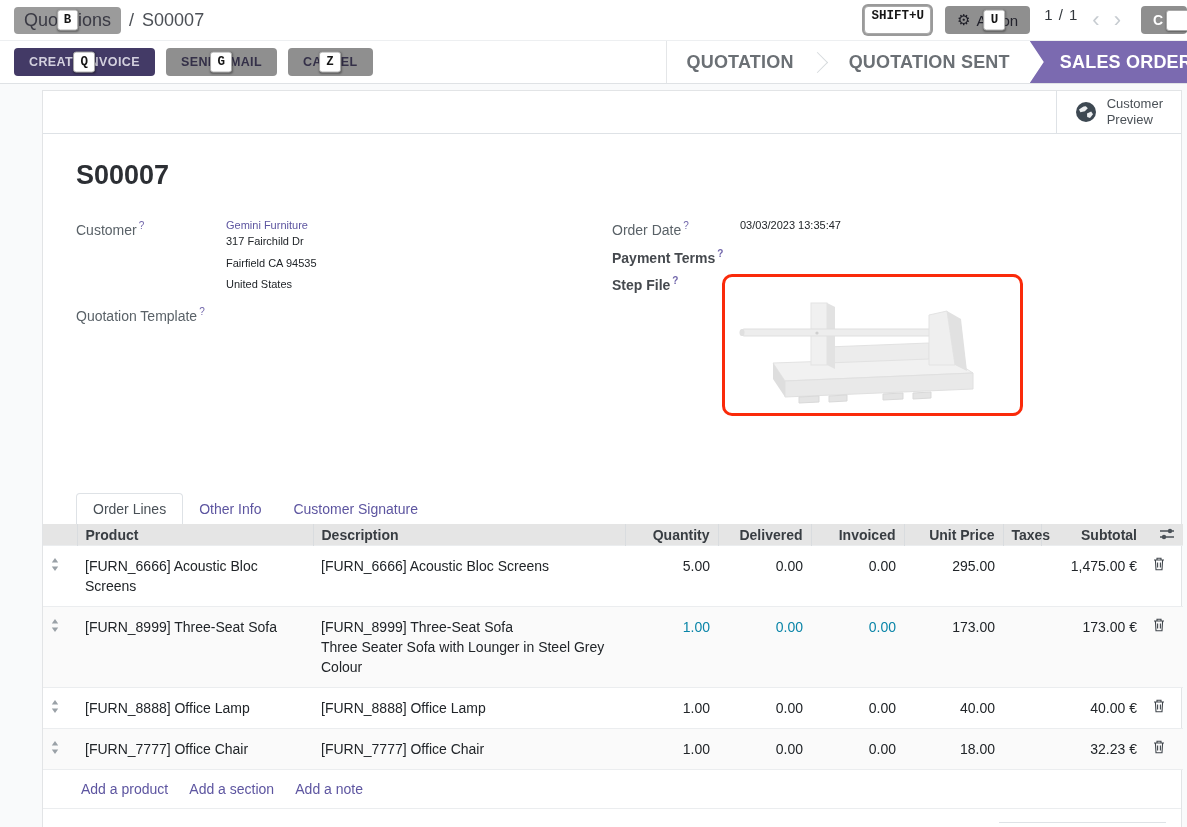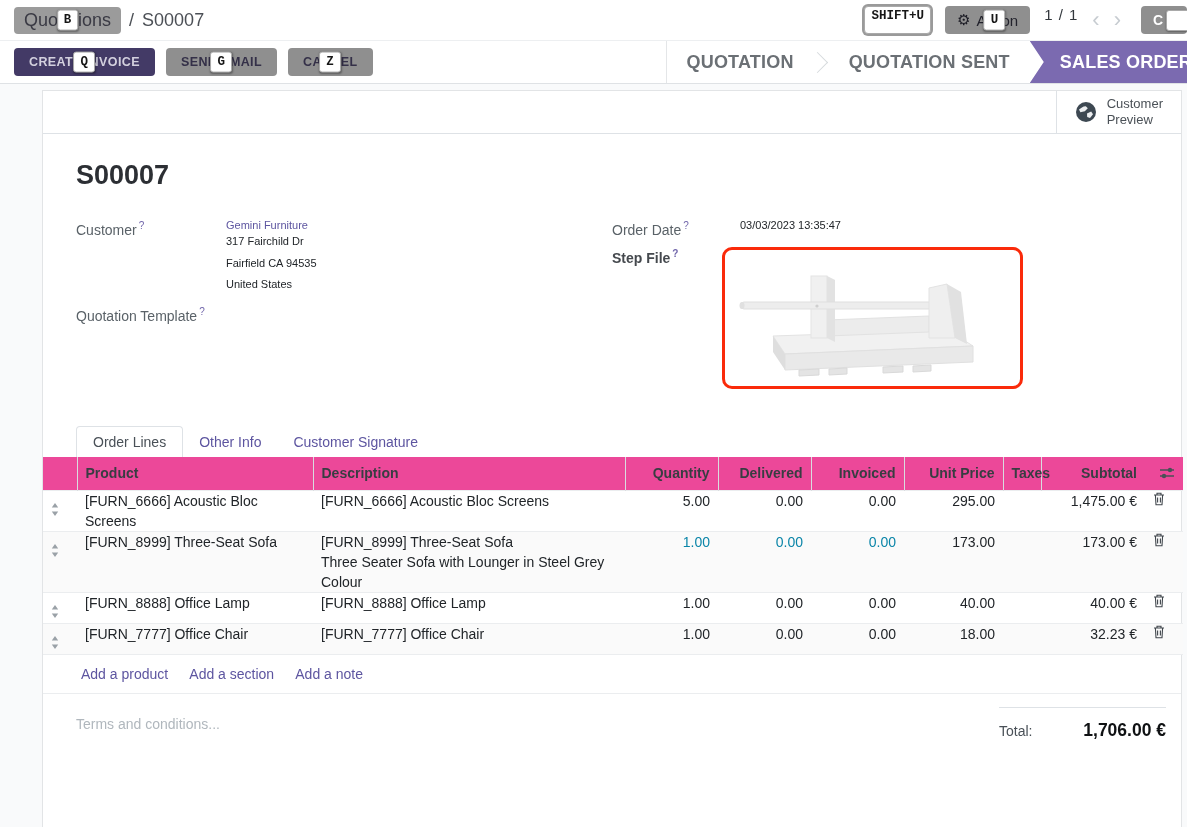--- a/index.html
+++ b/index.html
@@ -104,31 +104,31 @@
     background:#fff;
   }
   
   .tabs { display:flex; align-items:flex-end; margin-top:28px; }
   .tab {
     font-size:14px; padding:7px 16px; background:none; border:none; cursor:pointer;
     color:#5d55a0; font-family:inherit;
   }
   .tab.active {
     background:#fff; color:#495057;
-    border:1px solid #dee2e6; border-bottom:none; border-radius:4px 4px 0 0;
+    border:1px solid #dee2e6; border-bottom:none; border-radius:4px 4px 0 0;margin-top:40px;
   }
   
   table.olines { width:100%; border-collapse:collapse; table-layout:fixed; font-size:14px; }
   .olines th {
-    background:#ec4899; font-weight:600; color:#383d42; text-align:left;
-    padding:8px 8px; border-left:1px solid #d9dcdf;
+    background:#e5e5e5; font-weight:600; color:#383d42; text-align:left;
+    padding:2px 8px; border-left:1px solid #d9dcdf;
   }
   .olines th:first-child { border-left:none; }
   .olines th.num, .olines td.num { text-align:right; }
-  .olines td { padding:0 8px; border-top:1px solid #ebedef; vertical-align:top; line-height:20px; }
+  .olines td { padding:10px 8px; border-top:1px solid #ebedef; vertical-align:top; line-height:20px; }
   .olines tr.striped td { background:#fafafa; }
   .olines td.handle-cell { padding-top:10px; }
   .teal { color:#0a85a8; }
   .subtotal-cell { white-space:nowrap; }
   .trash-btn { background:none; border:none; cursor:pointer; padding:1px 0 0 0; }
   .opt-btn { background:none; border:none; cursor:pointer; float:right; padding-top:2px; }
   .footer-links td { padding:9px 8px 9px 38px; }
   .footer-links .link { margin-right:18px; font-size:14px; }
   
   .sheet-bottom { display:flex; justify-content:space-between; border-top:1px solid #ebedef; padding:0 15px 30px 33px; }
@@ -236,20 +236,26 @@
           <span class="fvalue"></span>
         </div>
       </div>
 
       <div class="fields-col right">
         <div class="frow">
           <span class="flabel">
             <span>Order Date</span><span class="help-q">?</span>
           </span>
           <span class="fvalue">03/03/2023 13:35:47</span>
+        </div>
+        <div class="frow">
+          <span class="flabel bold">
+            <span>Payment Terms</span><span class="help-q">?</span>
+          </span>
+          <span class="fvalue"></span>
         </div>
         <div class="frow" style="margin-top:4px;">
           <span class="flabel bold">
             <span>Step File</span><span class="help-q">?</span>
           </span>
           <span class="fvalue">
             <div class="step-box">
               <svg width="280" height="120" viewBox="0 0 280 120">
 
                 <polygon points="40,78 215,72 240,88 52,96" fill="#f1f1f1" stroke="#e3e3e3" stroke-width="1"></polygon>

